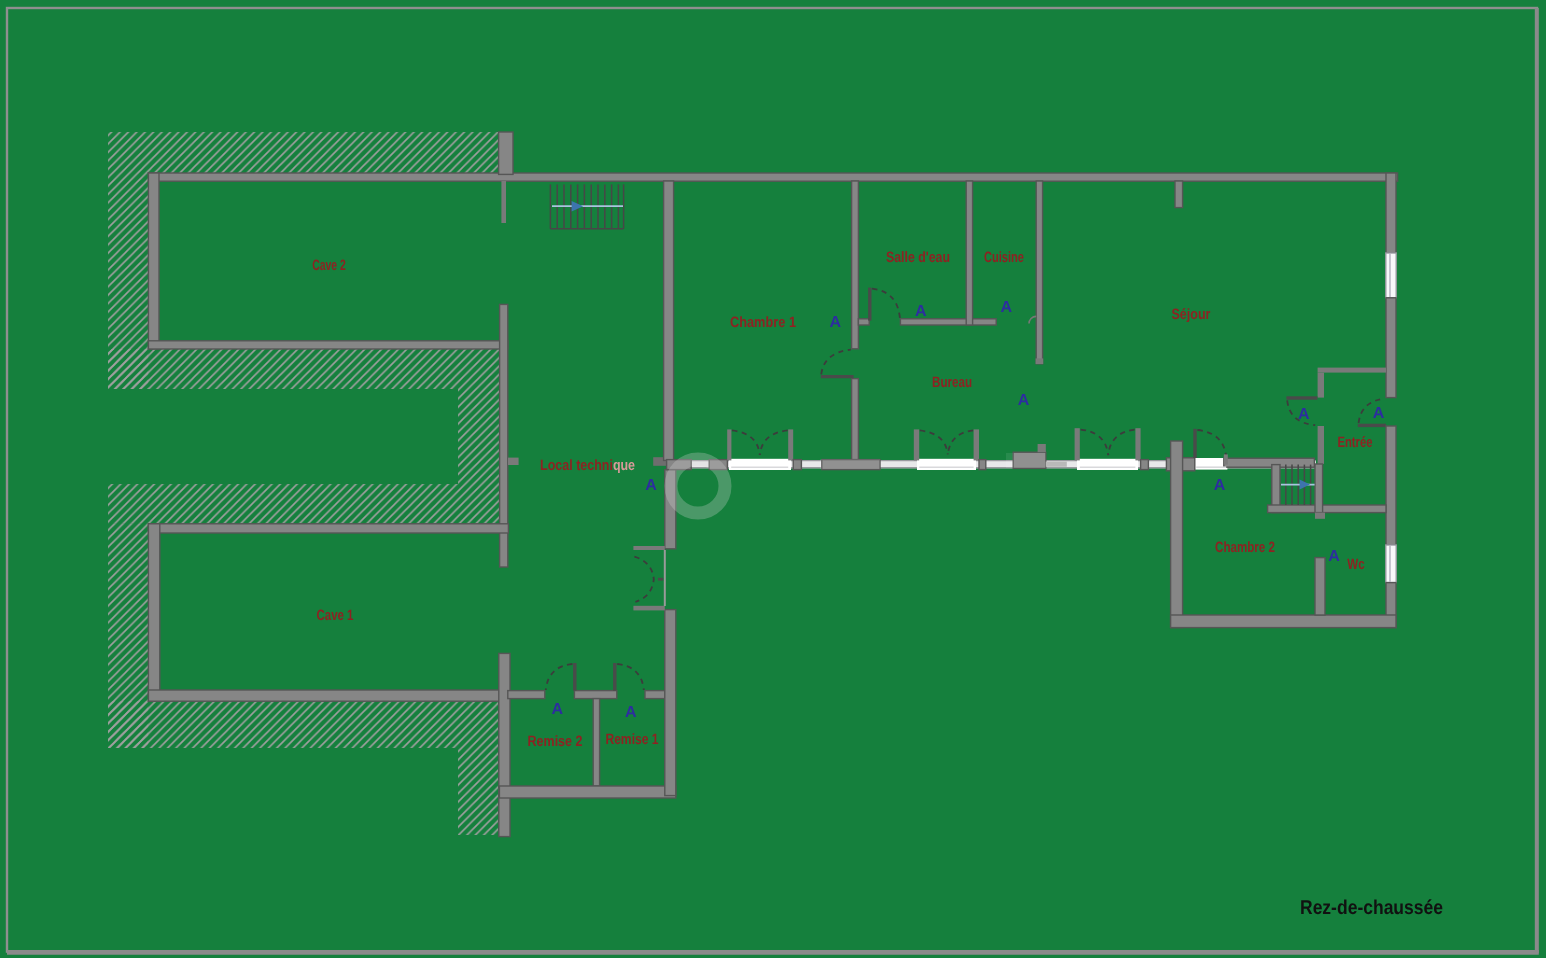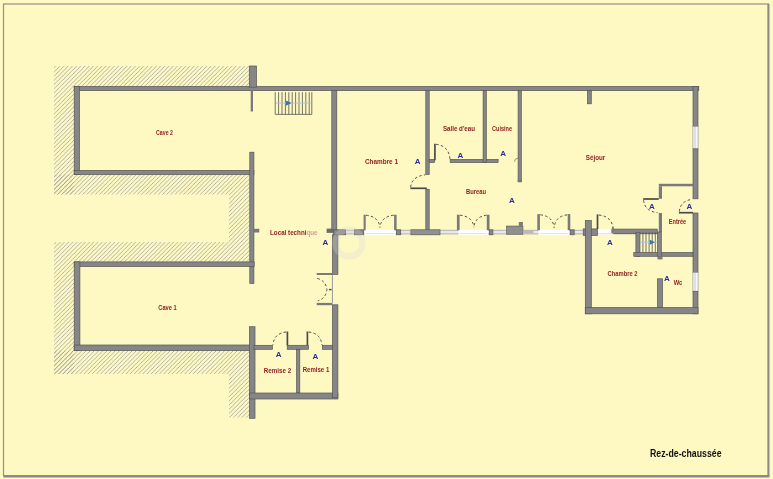--- a/index.html
+++ b/index.html
@@ -1,16 +1,16 @@
 <!DOCTYPE html>
 <html><head>
 <meta charset="utf-8">
 <style>
   html,body{margin:0;padding:0;background:#ffffff;}
-  .page{position:relative;width:773px;height:479px;background:#fef9c3;font-family:"Liberation Sans",sans-serif;}
+  .page{position:relative;width:773px;height:479px;background:#15803d;font-family:"Liberation Sans",sans-serif;}
   svg{position:absolute;left:0;top:0;}
   .room{fill:#8e2222;font-weight:bold;font-size:7.5px;text-anchor:middle;}
   .am{fill:#2d2da0;font-weight:bold;font-size:8px;text-anchor:middle;}
   .wl{fill:#868686;stroke:#565656;stroke-width:0.7;}
   .wl2{fill:#7a7a7a;}
   .dash{fill:none;stroke:#3c3c3c;stroke-width:0.9;stroke-dasharray:2.6 2.3;}
   .leaf{stroke:#4a4a4a;stroke-width:1.7;fill:none;}
   .win{fill:#f8f8fa;stroke:#9a9aa2;stroke-width:0.7;}
 </style>
 </head>

